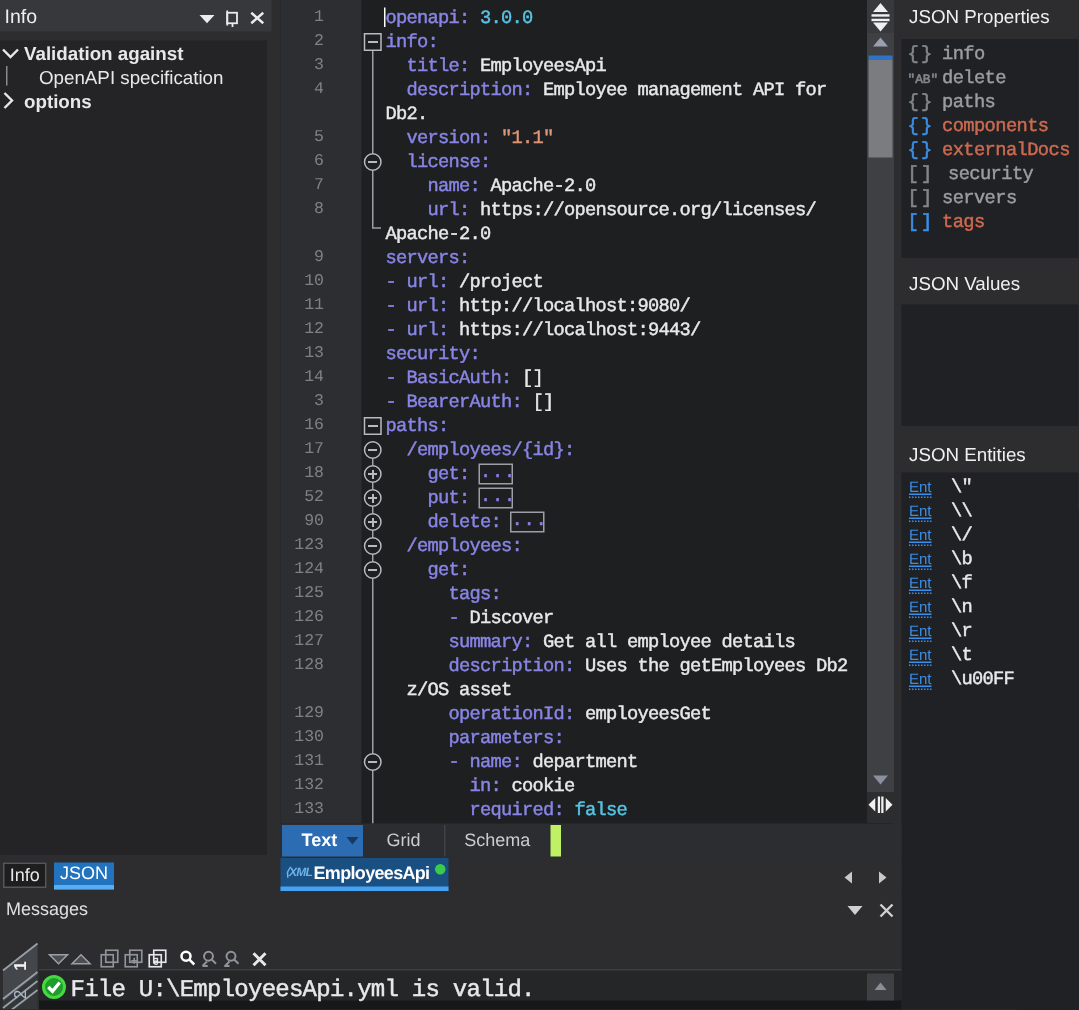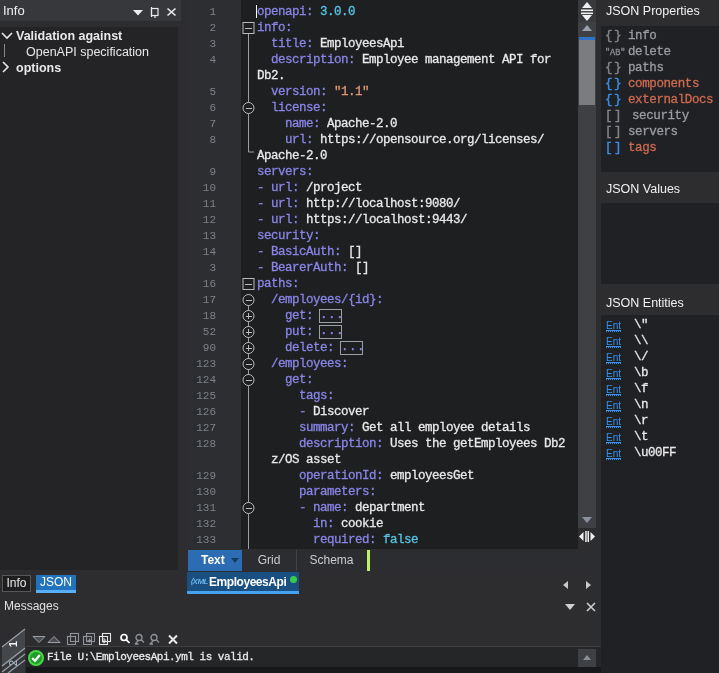--- a/index.html
+++ b/index.html
@@ -246,21 +246,21 @@
 <div class="abs" style="left:188px;top:550px;width:54px;height:21px;background:#2b6cb3;color:#ffffff;
   font-weight:bold;font-size:12px;line-height:21px;text-align:left;">
   <span style="padding-left:13px;">Text</span>
   <svg width="9" height="6" style="margin-left:3px;">
       <path d="M0 0 L8 0 L4 5 Z" fill="#173a5e"></path>
     </svg>
 </div>
 <div class="abs" style="left:242px;top:550px;width:54px;height:21px;color:#c9ccd0;font-size:12px;
   line-height:21px;text-align:center;border-right:1px solid #3f4246;">Grid</div>
 <div class="abs" style="left:296px;top:550px;width:71px;height:21px;color:#c9ccd0;font-size:12px;
-  line-height:21px;text-align:center;border-right:3px solid #bef264;">Schema</div>
+  line-height:21px;text-align:center;border-right:7px solid #bef264;">Schema</div>
 
 <div class="abs" id="doctabbar"></div>
 <div class="abs" style="left:187px;top:572px;width:112px;height:19px;background:#1a4f82;
   border-bottom:3px solid #44a2f1;color:#ffffff;">
   <span class="abs" style="left:3px;top:5px;font-size:8px;font-style:italic;font-weight:bold;color:#6db3e8;letter-spacing:-0.5px;">⟨XML</span>
   <span class="abs" style="left:22px;top:3px;font-size:12px;font-weight:bold;letter-spacing:-0.45px;">EmployeesApi</span>
   <span class="abs" style="left:103px;top:4px;width:7px;height:7px;border-radius:50%;background:#39cc4a;"></span>
 </div>
 <svg class="abs" style="left:560px;top:578px" width="34" height="14" viewBox="0 0 34 14">
   <path d="M8 3 L8 11 L3 7 Z" fill="#c8c8c8"></path>
@@ -323,17 +323,17 @@
   <text x="13" y="30" font-size="11.5" font-weight="bold" fill="#f2f2f2" font-family="Liberation Sans" text-anchor="middle" transform="rotate(-90 13 26)">1</text>
   <text x="13" y="49" font-size="11.5" fill="#a9bdd2" font-family="Liberation Sans" text-anchor="middle" transform="rotate(-90 13 45)">2</text>
 </svg>
 
 <div class="abs" style="left:26px;top:646px;width:575px;height:27px;background:#242628;border-top:1px solid #3c3e40;"></div>
 <div class="abs" style="left:26px;top:667px;width:575px;height:6px;background:#17181a;"></div>
 <svg class="abs" style="left:27px;top:649px" width="18" height="18" viewBox="0 0 18 18">
   <circle cx="9" cy="9" r="7" fill="#1f9c2b" stroke="#46d840" stroke-width="2"></circle>
   <path d="M5.2 9 L8 11.8 L12.8 6" stroke="#ffffff" stroke-width="2.2" fill="none"></path>
 </svg>
-<div class="abs mono" style="left:47px;top:651px;font-size:11px;letter-spacing:-0.5px;color:#e8e8ea;-webkit-text-stroke:0.3px currentColor;">File U:\EmployeesApi.yml is valid.</div>
+<div class="abs mono" style="left:47px;top:651px;font-size:16px;letter-spacing:-0.5px;color:#e8e8ea;-webkit-text-stroke:0.3px currentColor;">File U:\EmployeesApi.yml is valid.</div>
 <div class="abs" style="left:578px;top:649px;width:18px;height:18px;background:#3e4044;"></div>
 <svg class="abs" style="left:578px;top:649px" width="18" height="18">
     <path d="M9 6 L13 11 L5 11 Z" fill="#8a8f96"></path>
   </svg>
 
 </body></html>

